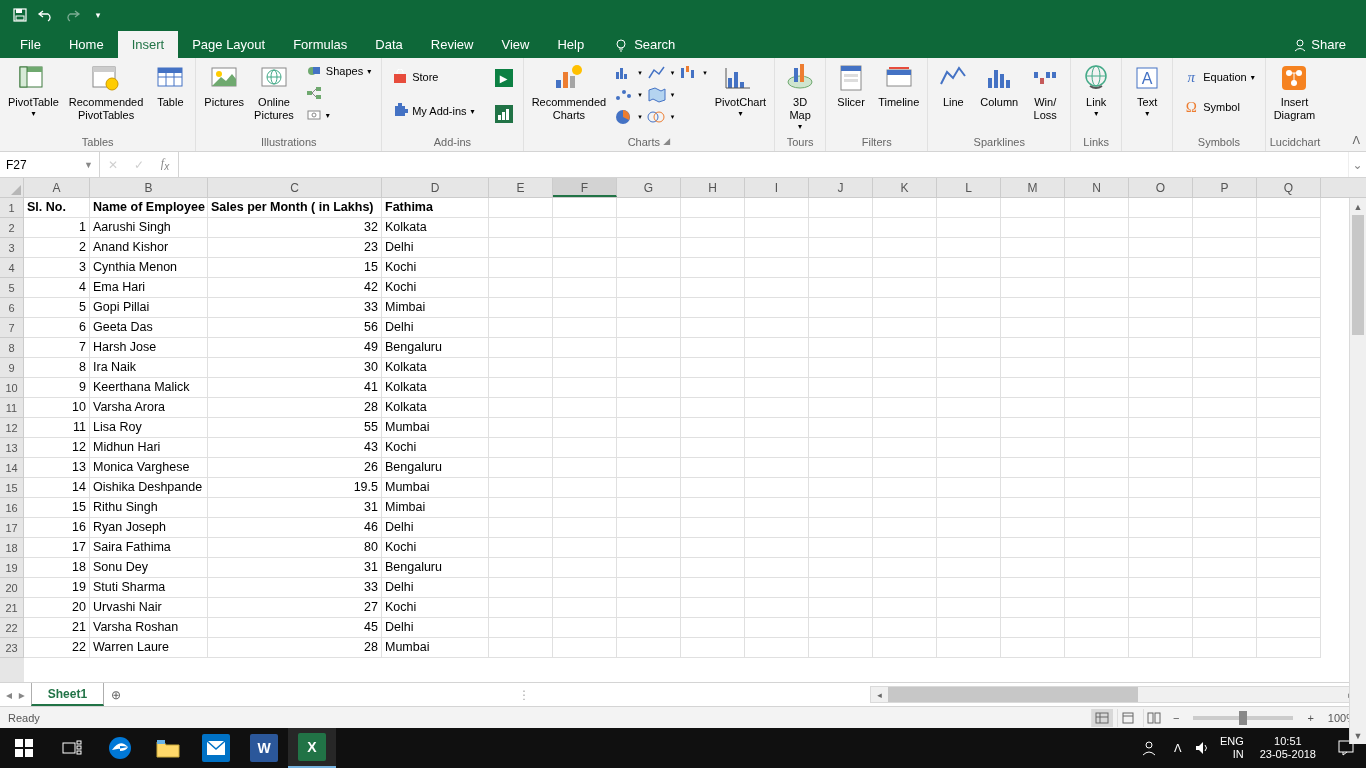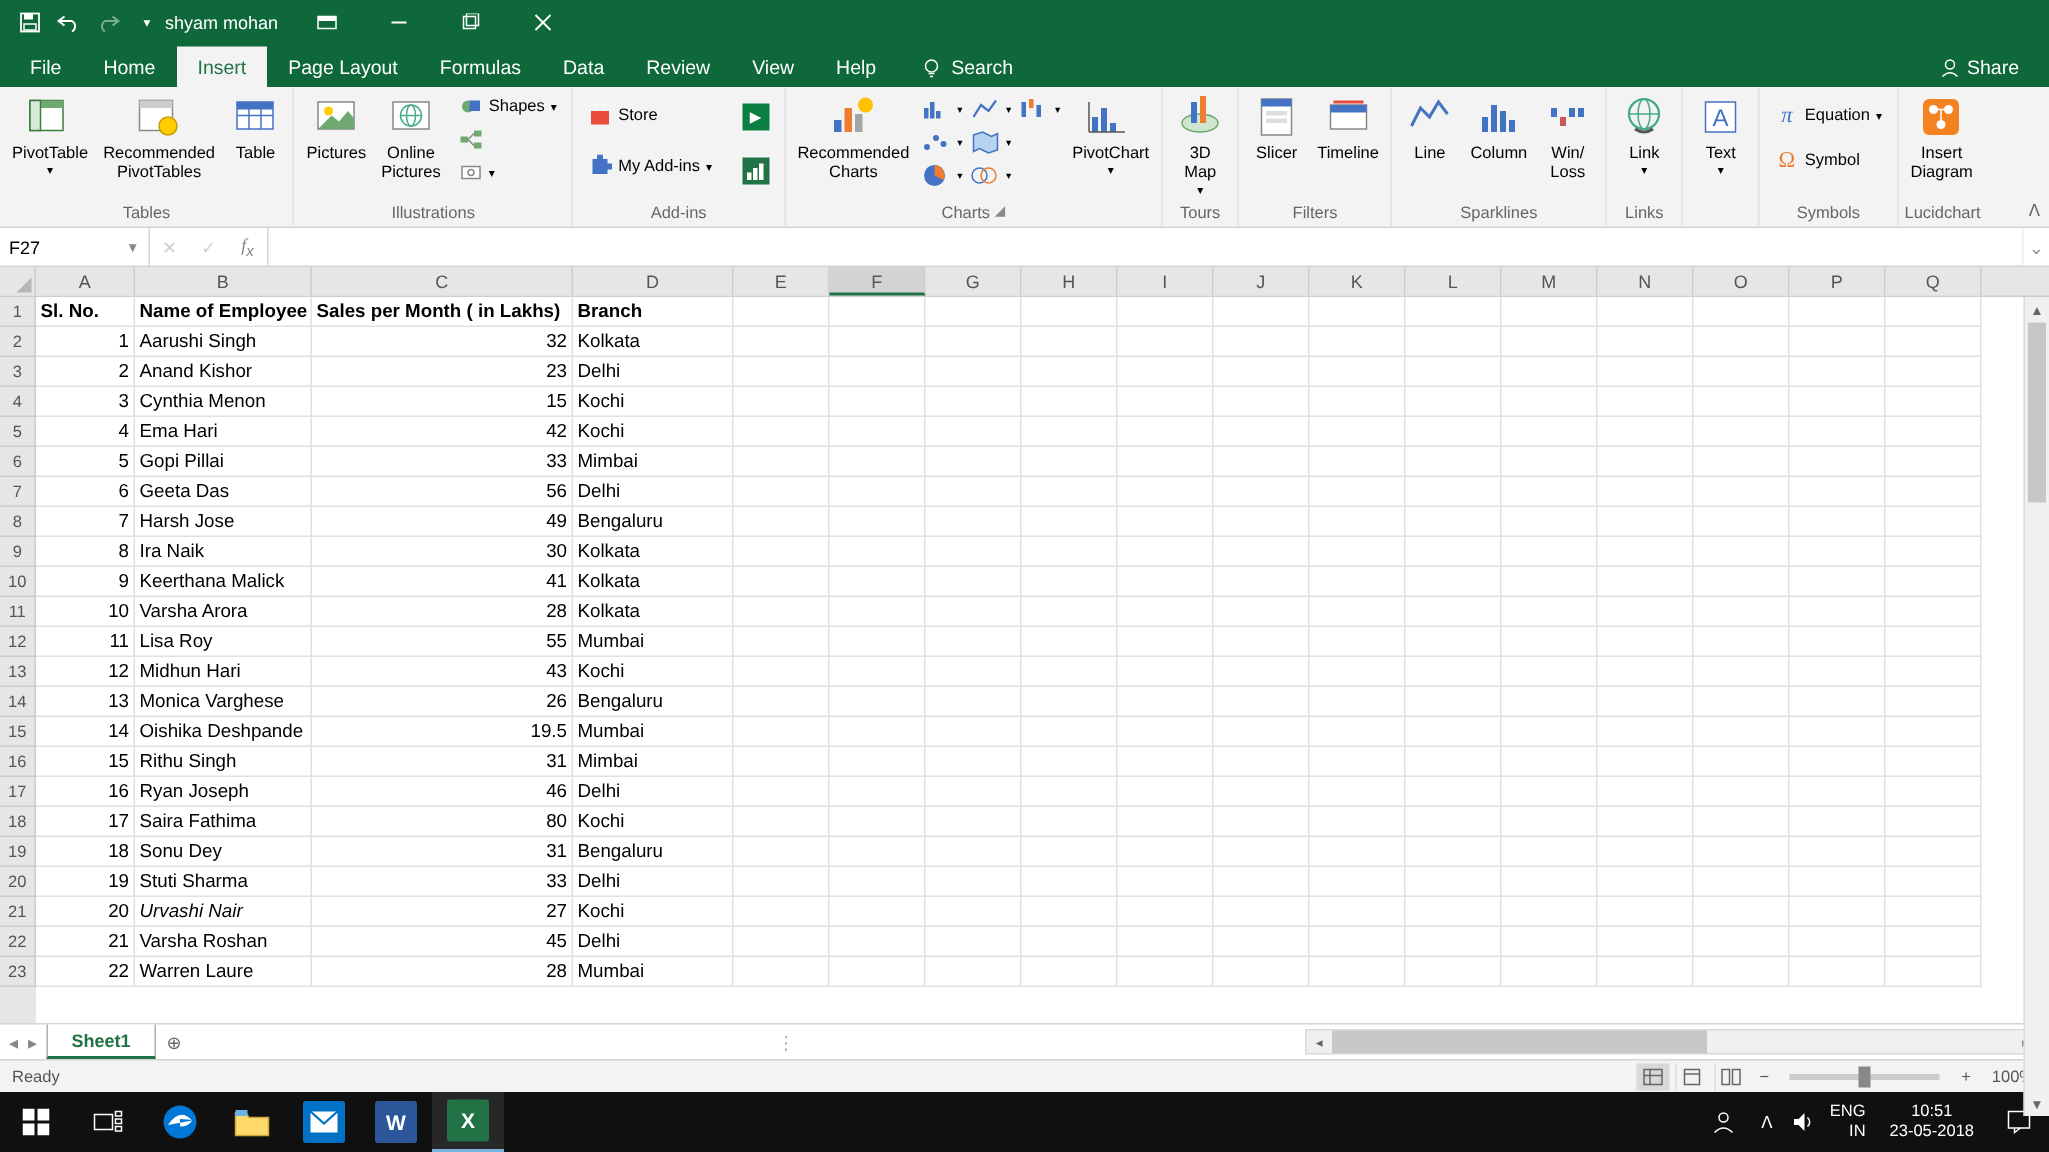--- a/index.html
+++ b/index.html
@@ -110,46 +110,20 @@
         <svg width="18" height="14" viewBox="0 0 18 14">
           <path d="M6 3 L2 6 L6 9 M2 6 H11 A4 4 0 0 1 11 13" fill="none" stroke="#fff" stroke-width="1.3"></path>
         </svg>
       </div>
     <div class="qat-btn" style="opacity:.45">
         <svg width="18" height="14" viewBox="0 0 18 14">
           <path d="M12 3 L16 6 L12 9 M16 6 H7 A4 4 0 0 0 7 13" fill="none" stroke="#fff" stroke-width="1.3"></path>
         </svg>
       </div>
     <div class="qat-btn" style="font-size:9px">▾</div>
-  </div>
-  <div class="titlebar-right">
-    <span class="acc-name">shyam mohan</span>
-    <div class="tb-ctrl">
-        <svg width="14" height="14">
-          <rect x="1" y="3" width="12" height="8" fill="none" stroke="#fff"></rect>
-          <rect x="1" y="3" width="12" height="3" fill="#fff"></rect>
-        </svg>
-      </div>
-    <div class="tb-ctrl">
-        <svg width="12" height="12">
-          <line x1="1" y1="6" x2="11" y2="6" stroke="#fff" stroke-width="1.3"></line>
-        </svg>
-      </div>
-    <div class="tb-ctrl">
-        <svg width="12" height="12">
-          <rect x="1" y="2" width="8" height="8" fill="none" stroke="#fff"></rect>
-          <rect x="3" y="0" width="8" height="8" fill="none" stroke="#fff"></rect>
-        </svg>
-      </div>
-    <div class="tb-ctrl">
-        <svg width="12" height="12">
-          <line x1="1" y1="1" x2="11" y2="11" stroke="#fff" stroke-width="1.3"></line>
-          <line x1="11" y1="1" x2="1" y2="11" stroke="#fff" stroke-width="1.3"></line>
-        </svg>
-      </div>
   </div>
 </div>
 
 <div class="tabstrip">
   <div class="tab">File</div>
   <div class="tab">Home</div>
   <div class="tab active">Insert</div>
   <div class="tab">Page Layout</div>
   <div class="tab">Formulas</div>
   <div class="tab">Data</div>
@@ -627,21 +601,21 @@
         <div class="rowh">20</div>
         <div class="rowh">21</div>
         <div class="rowh">22</div>
         <div class="rowh">23</div>
       </div>
     <div class="cells" id="cells">
         <div class="row">
           <div class="cell bold" style="width: 66px;">Sl. No.</div>
           <div class="cell bold" style="width: 118px;">Name of Employee</div>
           <div class="cell bold" style="width: 174px;">Sales per Month ( in Lakhs)</div>
-          <div class="cell bold" style="width: 107px;">Branch</div>
+          <div class="cell bold" style="width: 107px;">Fathima</div>
           <div class="cell" style="width: 64px;"></div>
           <div class="cell" style="width: 64px;"></div>
           <div class="cell" style="width: 64px;"></div>
           <div class="cell" style="width: 64px;"></div>
           <div class="cell" style="width: 64px;"></div>
           <div class="cell" style="width: 64px;"></div>
           <div class="cell" style="width: 64px;"></div>
           <div class="cell" style="width: 64px;"></div>
           <div class="cell" style="width: 64px;"></div>
           <div class="cell" style="width: 64px;"></div>
@@ -1005,21 +979,21 @@
           <div class="cell" style="width: 64px;"></div>
           <div class="cell" style="width: 64px;"></div>
           <div class="cell" style="width: 64px;"></div>
           <div class="cell" style="width: 64px;"></div>
           <div class="cell" style="width: 64px;"></div>
           <div class="cell" style="width: 64px;"></div>
           <div class="cell" style="width: 64px;"></div>
         </div>
         <div class="row">
           <div class="cell right" style="width: 66px;">20</div>
-          <div class="cell" style="width: 118px; font-style: italic;">Urvashi Nair</div>
+          <div class="cell" style="width: 118px;">Urvashi Nair</div>
           <div class="cell right" style="width: 174px;">27</div>
           <div class="cell" style="width: 107px;">Kochi</div>
           <div class="cell" style="width: 64px;"></div>
           <div class="cell" style="width: 64px;"></div>
           <div class="cell" style="width: 64px;"></div>
           <div class="cell" style="width: 64px;"></div>
           <div class="cell" style="width: 64px;"></div>
           <div class="cell" style="width: 64px;"></div>
           <div class="cell" style="width: 64px;"></div>
           <div class="cell" style="width: 64px;"></div>

